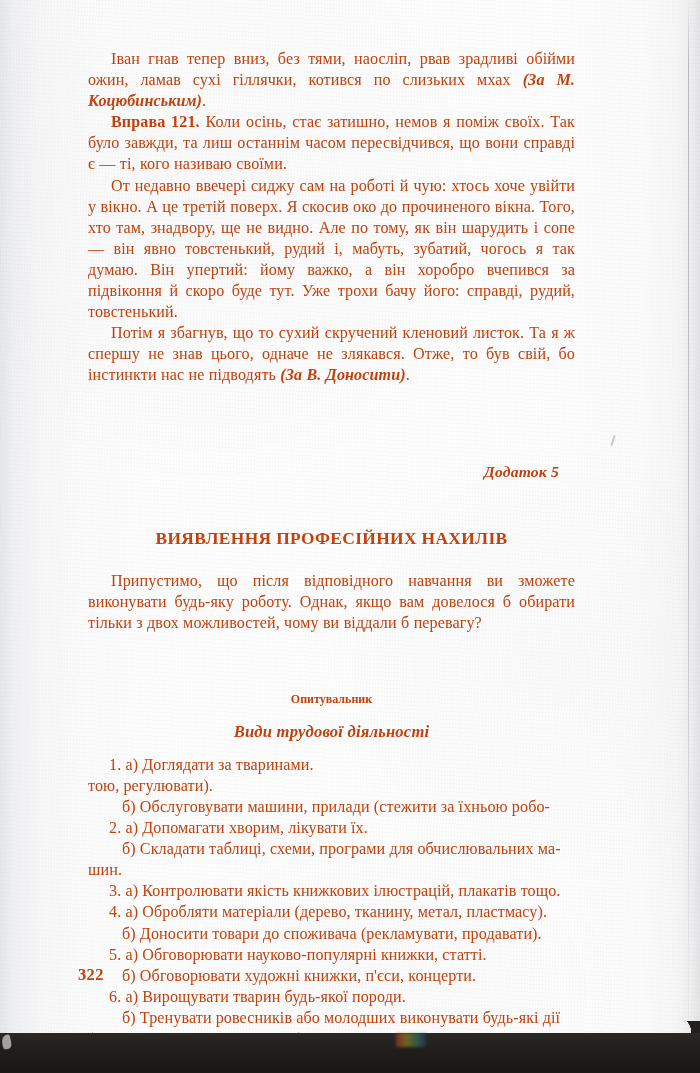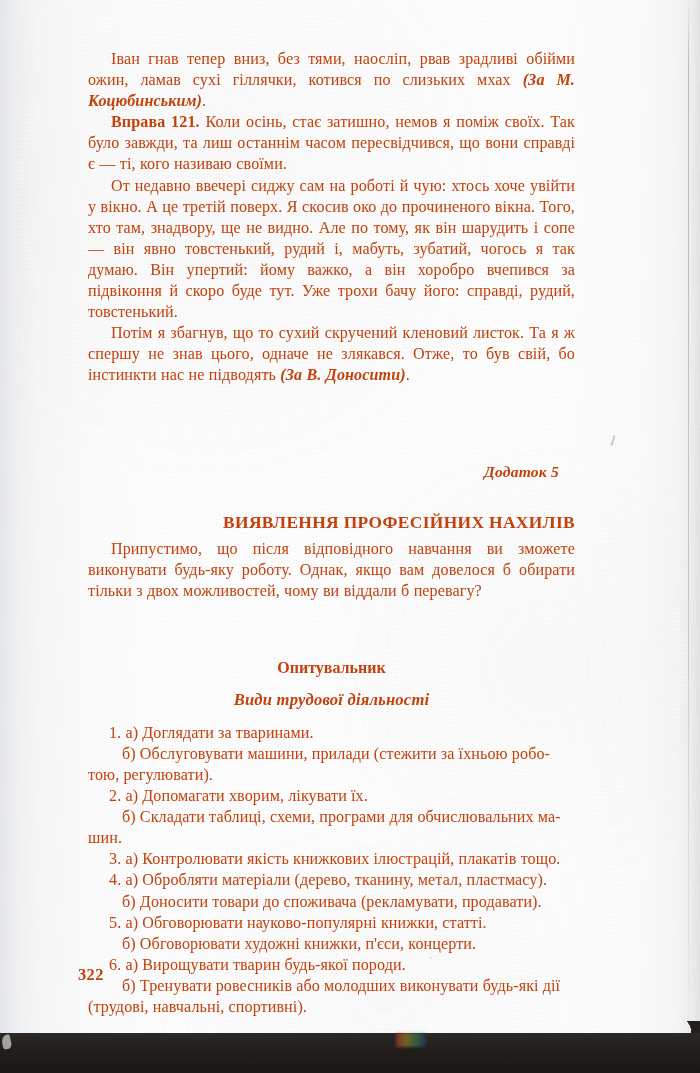--- a/index.html
+++ b/index.html
@@ -131,33 +131,33 @@
     margin: 16px;
     text-align: right;
     font-style: italic;
     font-weight: bold;
     font-size: 15.6px;
     line-height: 20px;
     letter-spacing: .2px;
   }
 
   .section-title {
-    margin: 0;
-    text-align: right;
+    margin: 16px;
+    text-align: center;
     font-weight: bold;
     font-size: 17.4px;
     line-height: 24px;
     letter-spacing: .35px;
   }
 
   .sub-title {
     margin: 0;
     text-align: center;
     font-weight: bold;
-    font-size: 16px;
+    font-size: 12px;
     line-height: 21px;
   }
 
   .sub-title-ital {
     margin: 8px;
     text-align: center;
     font-weight: bold;
     font-style: italic;
     font-size: 16.6px;
     line-height: 22px;
@@ -245,22 +245,22 @@
 
     <div style="height:3px"></div>
 
     <p class="sub-title-ital">Види трудової діяльності</p>
 
     <div style="height:3px"></div>
 
     <div class="q-list">
 
       <p class="q-line opt-a">1. а) Доглядати за тваринами.</p>
+      <p class="q-line">тою, регулювати).</p>
       <p class="q-line opt-b">б) Обслуговувати машини, прилади (стежити за їхньою робо-</p>
-      <p class="q-line">тою, регулювати).</p>
 
       <p class="q-line opt-a">2. а) Допомагати хворим, лікувати їх.</p>
       <p class="q-line opt-b">б) Складати таблиці, схеми, програми для обчислювальних ма-</p>
       <p class="q-line">шин.</p>
 
       <p class="q-line opt-a">3. а) Контролювати якість книжкових ілюстрацій, плакатів тощо.</p>
 
       <p class="q-line opt-a">4. а) Обробляти матеріали (дерево, тканину, метал, пластмасу).</p>
       <p class="q-line opt-b">б) Доносити товари до споживача (рекламувати, продавати).</p>
 

